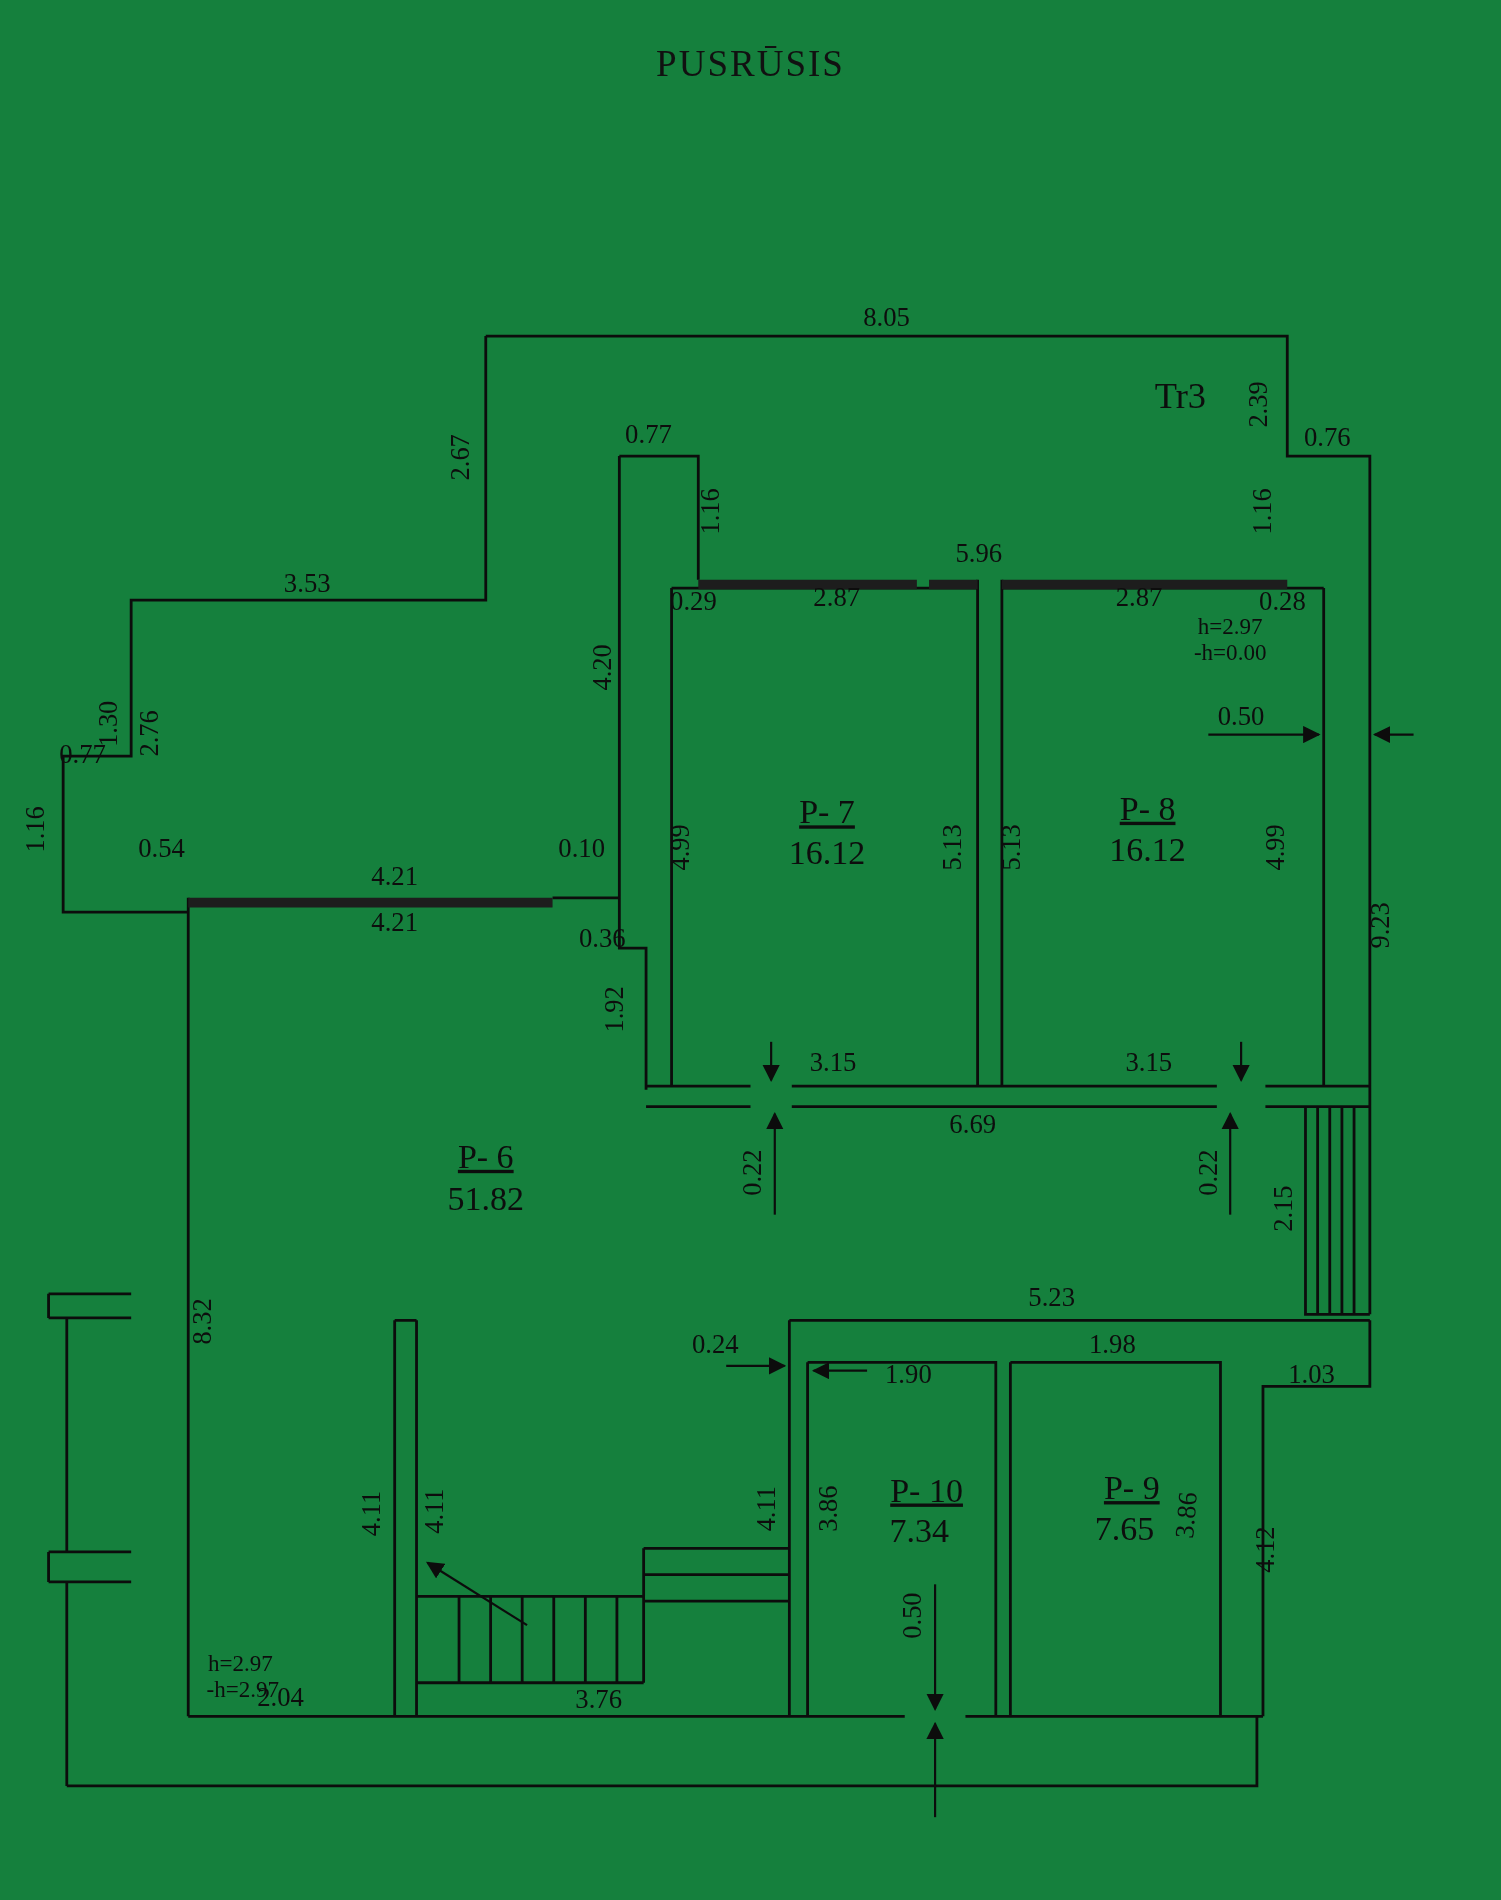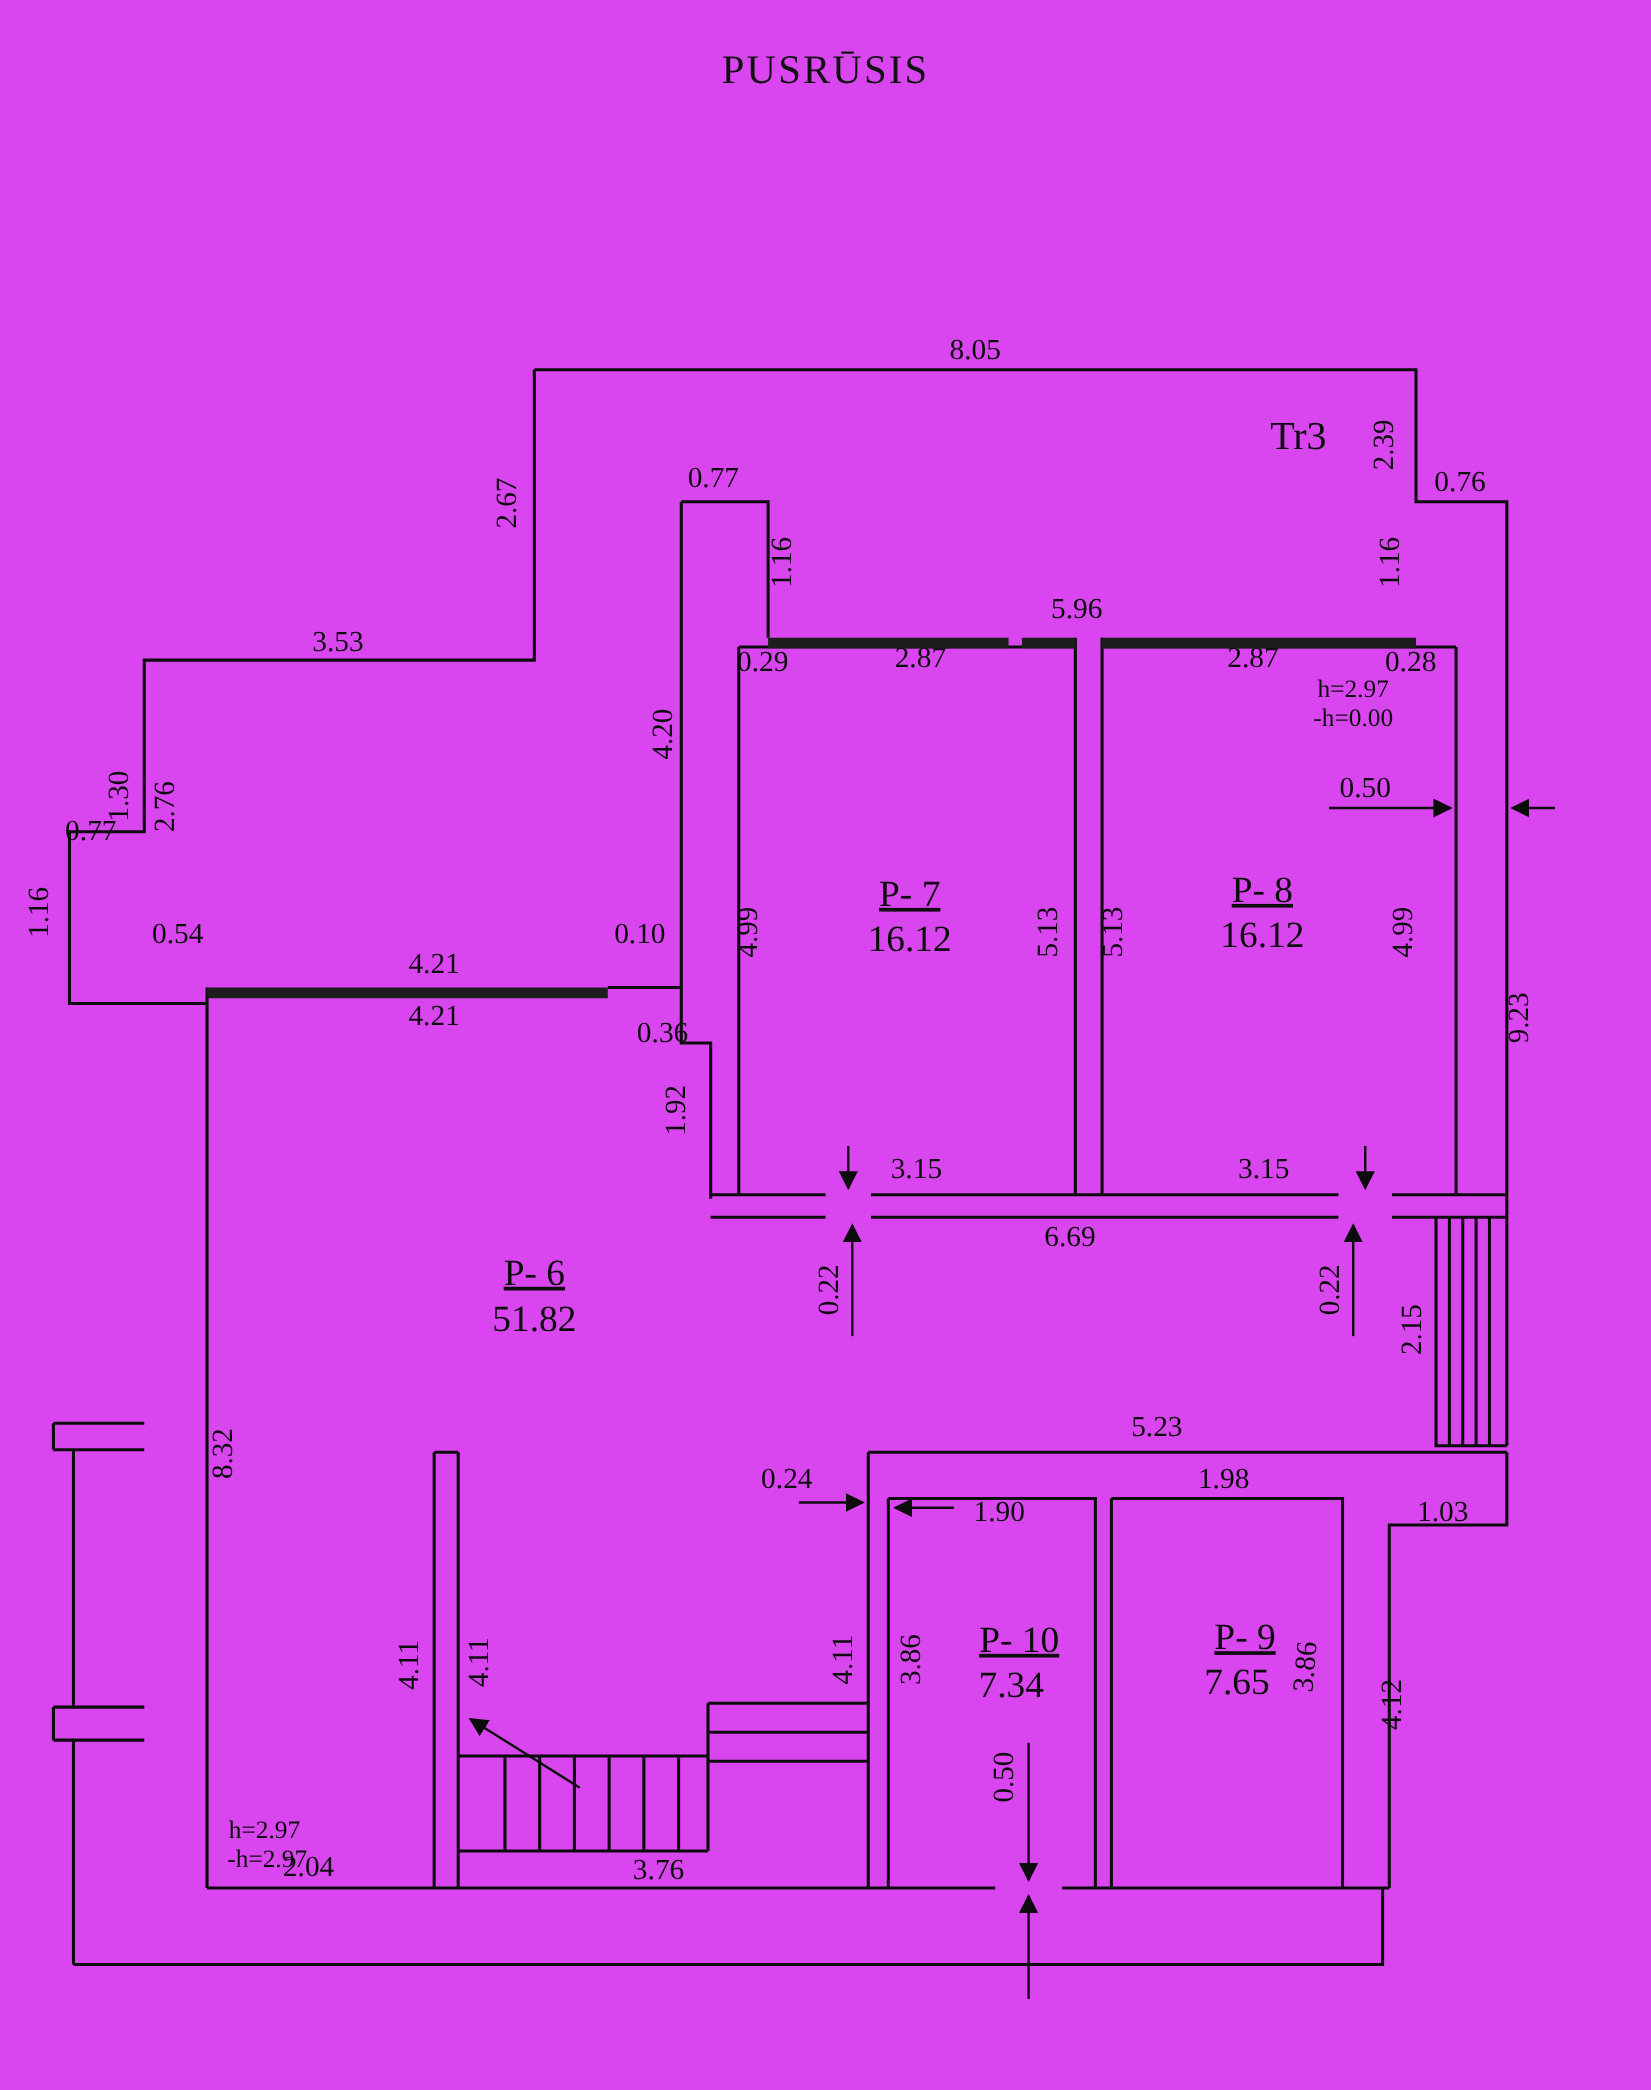--- a/index.html
+++ b/index.html
@@ -1,19 +1,19 @@
 <!DOCTYPE html>
 <html><head>
 <meta charset="utf-8">
 <style>
   html,body{margin:0;padding:0;background:#ffffff;}
   .page{
     position:relative;
     width:1501px;height:1900px;
-    background:#d946ef;
+    background:#15803d;
     overflow:hidden;
     font-family:"Liberation Serif", serif;
   }
   .title{
     position:absolute;
     top:42px;left:0;width:100%;
     margin:0;
     text-align:center;
     font-size:37px;
     font-weight:400;

